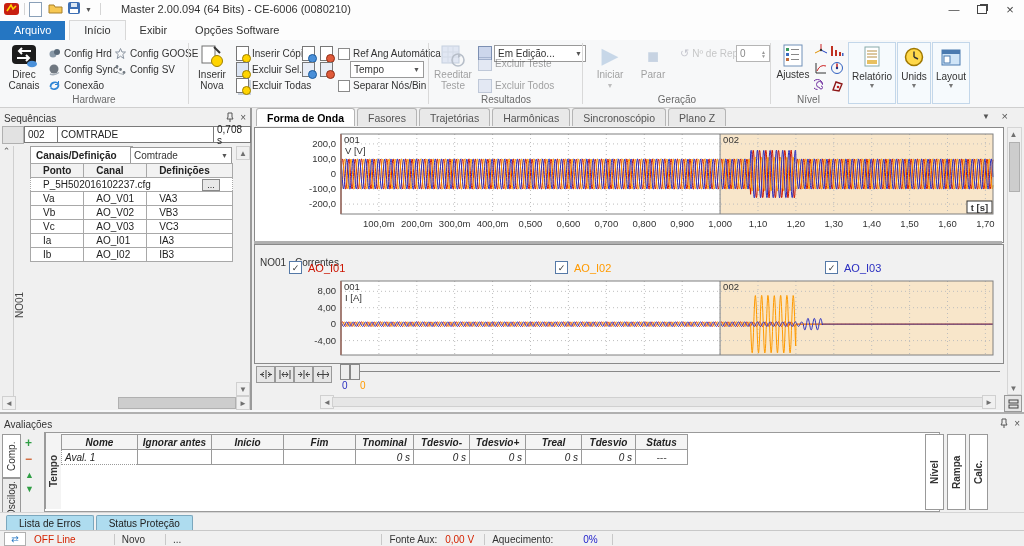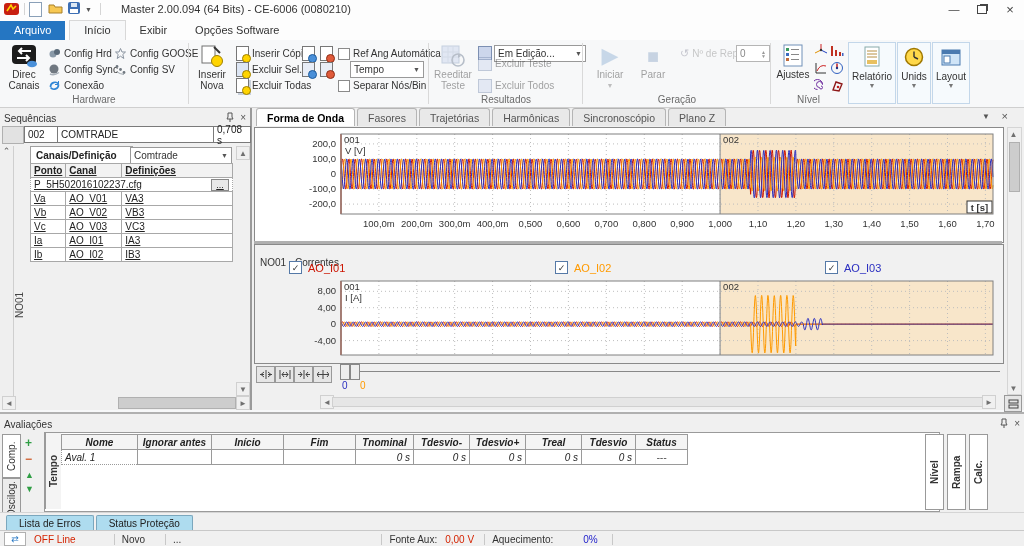--- a/index.html
+++ b/index.html
@@ -40,21 +40,21 @@
   .mini-dot.blue{background:#4a90d9;border-color:#1d5c9e;}
   .mini-dot.red{background:#e05a3a;border-color:#8e2f18;}
   .sq-ic{width:12px;height:12px;border:1px solid #7c8fb2;background:#ccd6ec;flex:none;}
 
   
   .lpanel{position:absolute;top:108px;left:0;width:250px;height:302px;background:#f0f0f0;border-right:2px solid #9a9a9a;}
   .phead{height:16px;display:flex;align-items:flex-end;font-size:10px;color:#333;padding:0 4px;}
   .pctl{margin-left:auto;display:flex;gap:6px;color:#555;font-size:10px;}
   .seqbox{background:#fff;border:1px solid #7a7a7a;height:15px;display:flex;align-items:center;padding:0 3px;font-size:10px;}
   table.grid{border-collapse:collapse;font-size:10px;background:#fff;}
-  table.grid th,table.grid td{border:1px solid #a8a8a8;padding:0 3px;height:13px;text-align:left;white-space:nowrap;overflow:hidden;text-decoration:underline;}
+  table.grid th,table.grid td{border:1px solid #a8a8a8;padding:0 12px;height:13px;text-align:left;white-space:nowrap;overflow:hidden;}
   table.grid th{background:#f2f2f2;font-weight:bold;}
   .sbar{background:#f0f0f0;border:1px solid #d0d0d0;color:#707070;font-size:8px;display:flex;align-items:center;justify-content:center;}
   .thumb{background:#cdcdcd;border:1px solid #b0b0b0;}
 
   
   .cpanel{position:absolute;top:108px;left:252px;right:0;height:302px;background:#f0f0f0;}
   .ctab{height:17px;padding:0 10px;display:flex;align-items:center;font-size:10.5px;color:#555;
     background:#e9e9e9;border:1px solid #b5b5b5;border-bottom:none;border-radius:3px 3px 0 0;margin-right:2px;}
   .ctab.active{background:#fff;color:#000;font-weight:bold;}
   .chartbox{position:absolute;background:#fff;border:1px solid #8a8a8a;}

